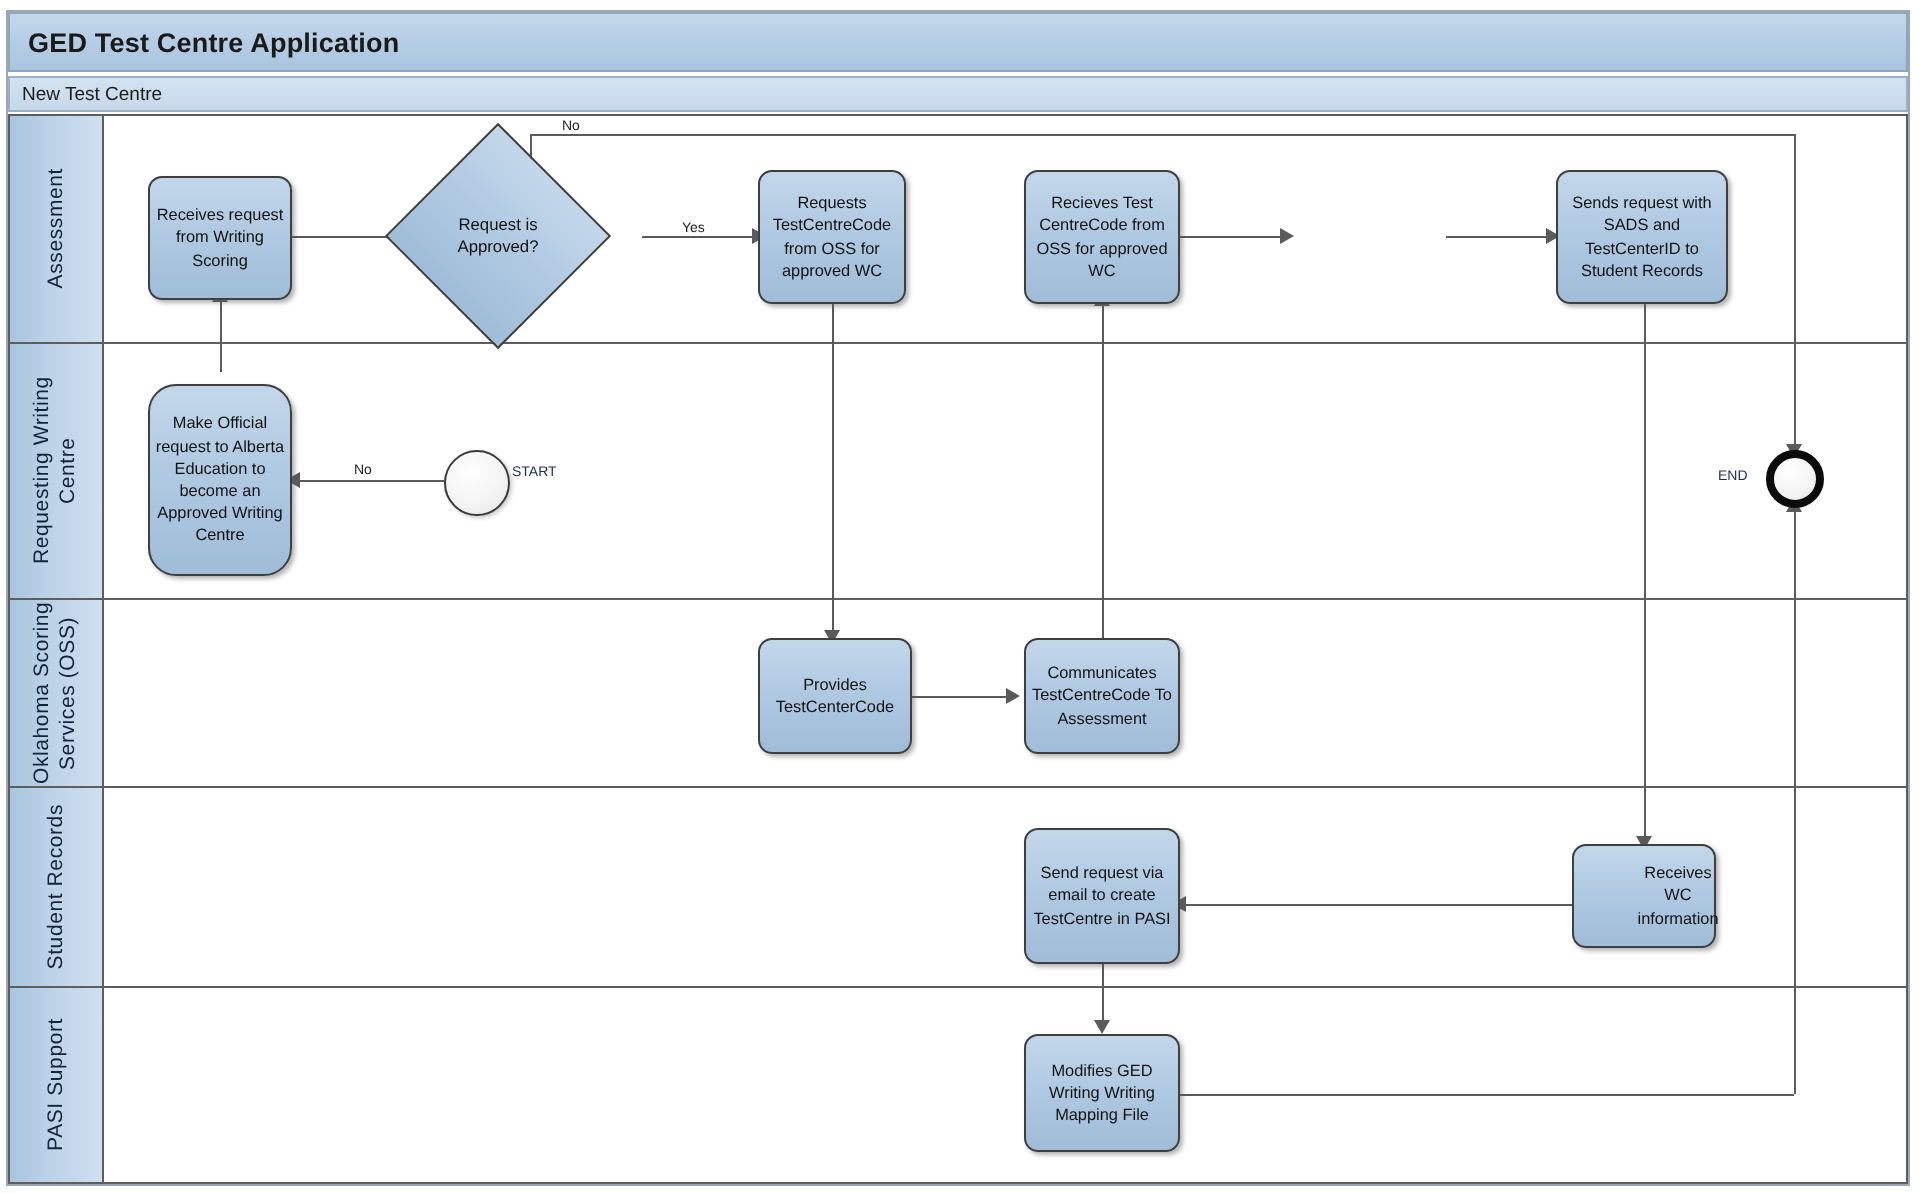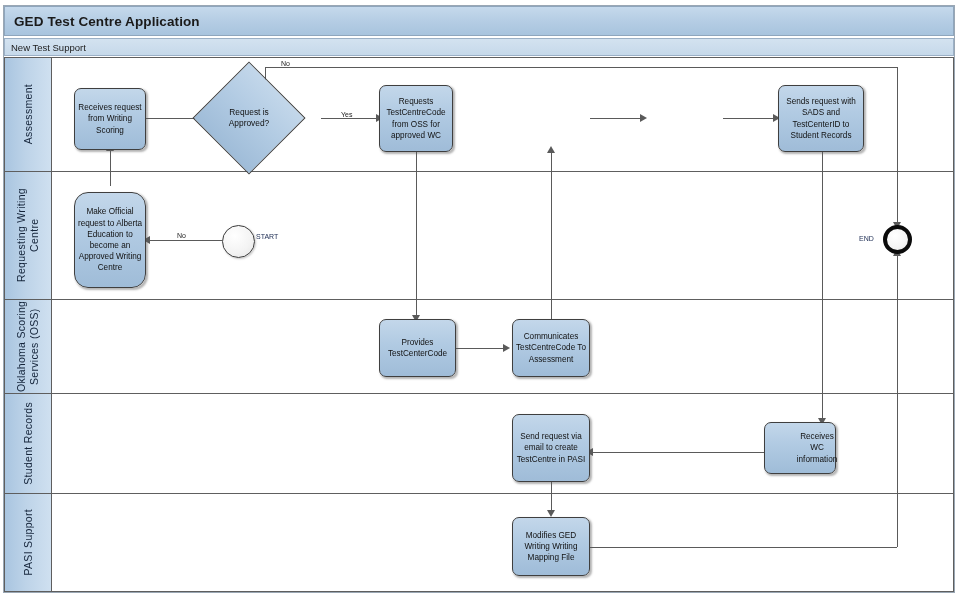--- a/index.html
+++ b/index.html
@@ -81,21 +81,21 @@
 
 <div id="page">
 
   <div id="frame"></div>
 
   <div id="pool-title">
     <span>GED Test Centre Application</span>
   </div>
 
   <div id="phase-bar">
-    <span>New Test Support</span>
+    <span>New Test Centre</span>
   </div>
 
   <div class="lane first" style="top:57px;height:115px;">
     <div class="lane-hdr">
       <span>Assessment</span>
     </div>
   </div>
 
   <div class="lane" style="top:172px;height:128px;">
     <div class="lane-hdr">
@@ -177,20 +177,23 @@
     <div class="dia"></div>
     <div class="lbl">
         <span>Request is Approved?</span>
       </div>
   </div>
 
   <div class="task" style="left:379px;top:85px;width:74px;height:67px;">
     <span>Requests TestCentreCode from OSS for approved WC</span>
   </div>
 
+  <div class="task" style="left:512px;top:85px;width:78px;height:67px;">
+    <span>Recieves Test CentreCode from OSS for approved WC</span>
+  </div>
 
 
   <div class="task" style="left:778px;top:85px;width:86px;height:67px;">
     <span>Sends request with SADS and TestCenterID to Student Records</span>
   </div>
 
   <div class="task" style="left:74px;top:192px;width:72px;height:96px;border-radius:14px;">
     <span>Make Official request to Alberta Education to become an Approved Writing Centre</span>
   </div>
 
@@ -205,21 +208,21 @@
   </div>
 
   <div class="task" style="left:512px;top:319px;width:78px;height:58px;">
     <span>Communicates TestCentreCode To Assessment</span>
   </div>
 
   <div class="task" style="left:512px;top:414px;width:78px;height:68px;">
     <span>Send request via email to create TestCentre in PASI</span>
   </div>
 
-  <div class="task" style="left:764px;top:422px;width:72px;height:52px;padding-left:36px;">
+  <div class="task" style="left:786px;top:422px;width:72px;height:52px;padding-left:36px;">
     <span>Receives WC information</span>
   </div>
 
   <div class="task" style="left:512px;top:517px;width:78px;height:59px;">
     <span>Modifies GED Writing Writing Mapping File</span>
   </div>
 
 </div>
 
 </body></html>

